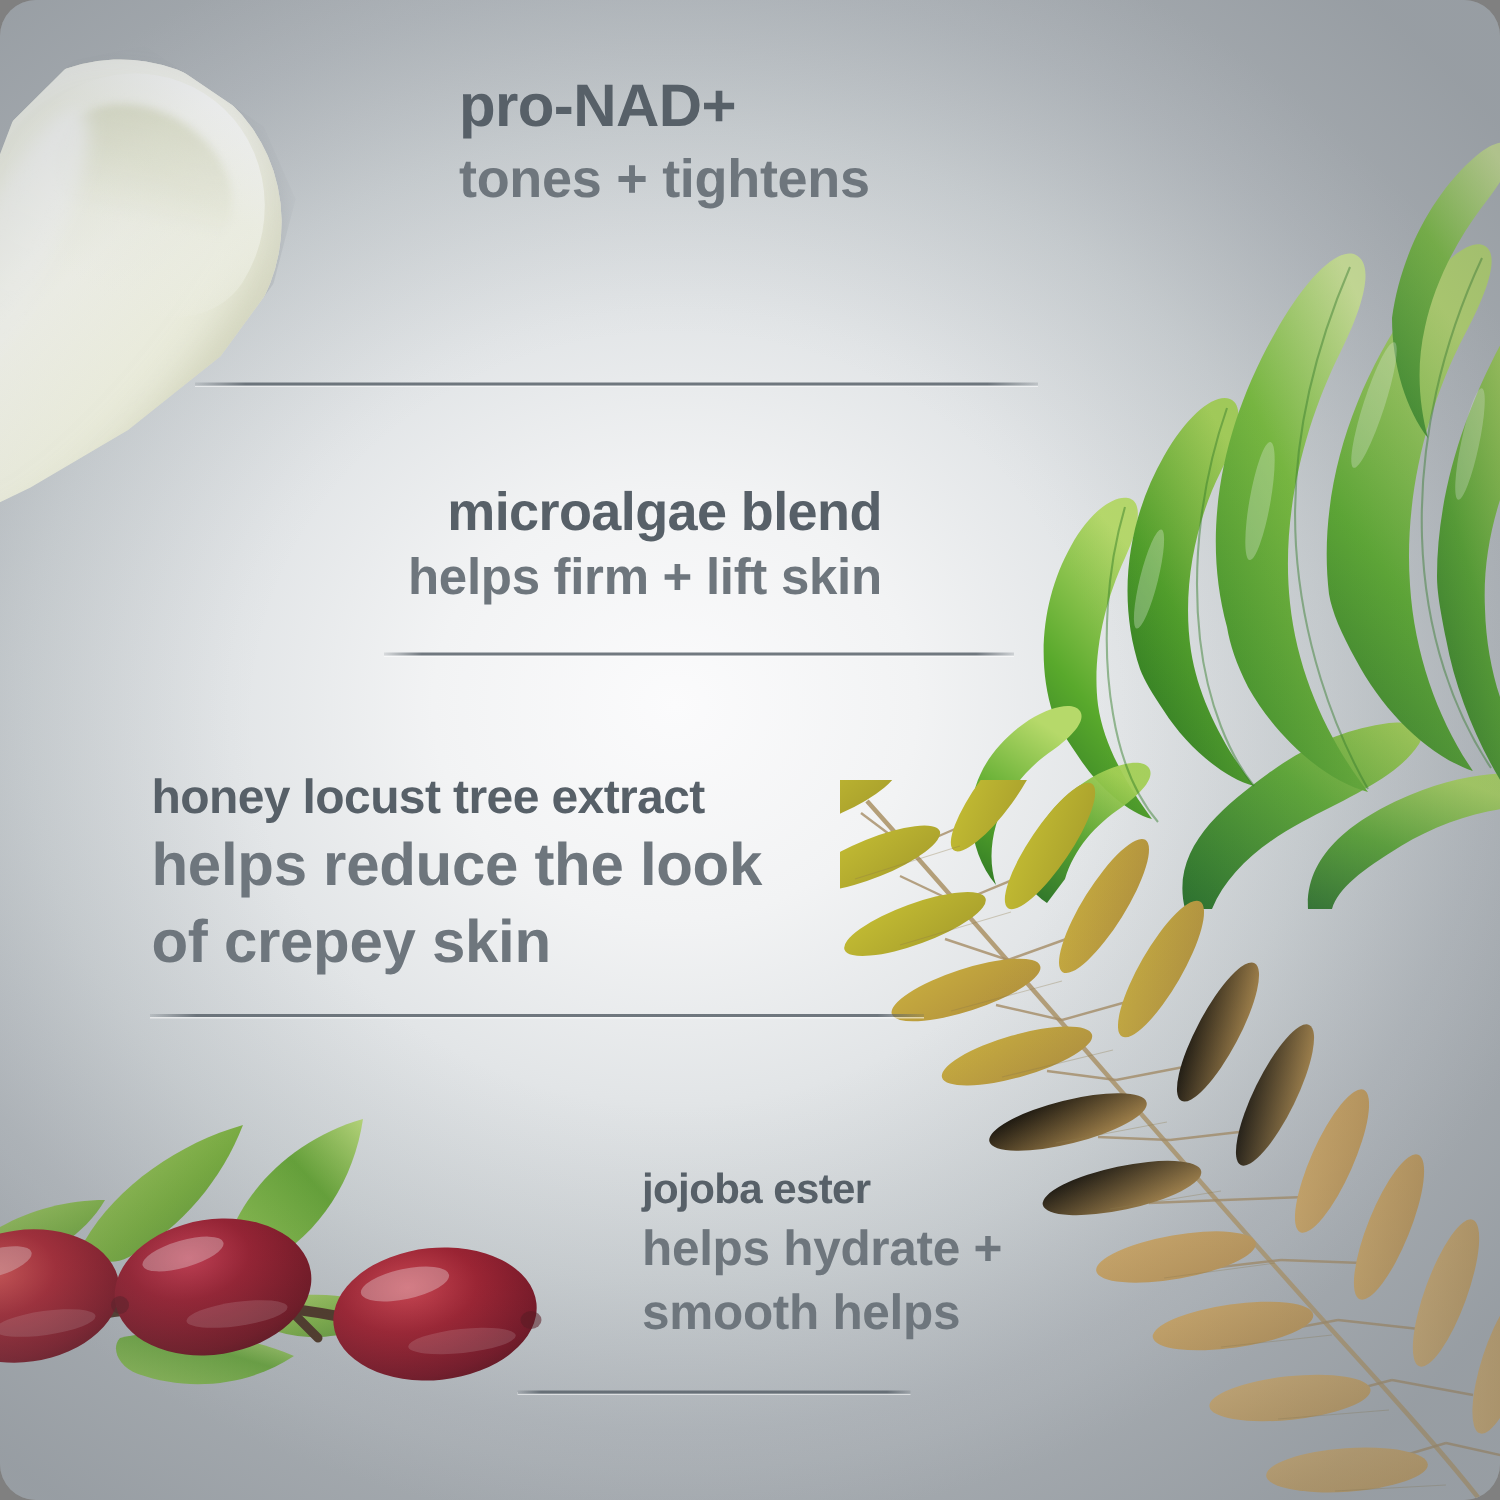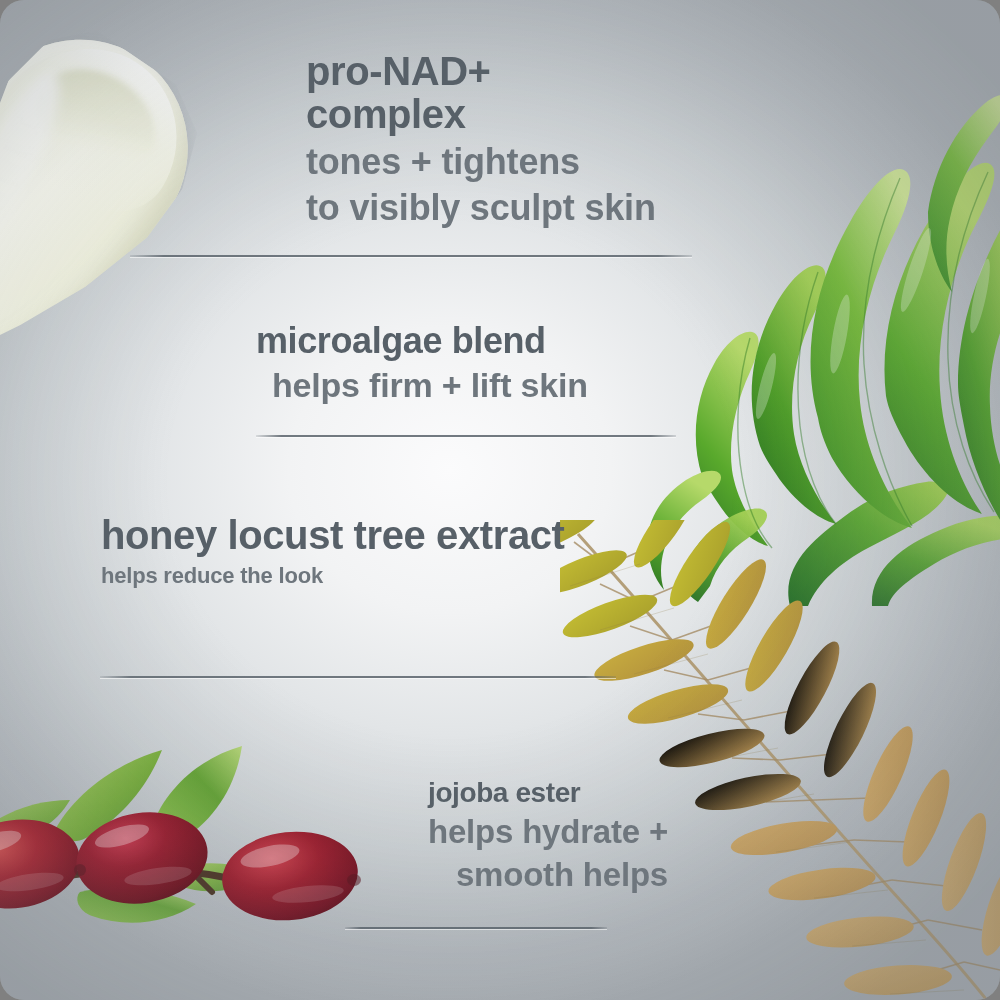--- a/index.html
+++ b/index.html
@@ -33,29 +33,29 @@
   .sub{
     font-weight:700;
     color:#6e767d;
     letter-spacing:-0.2px;
     line-height:1.14;
     white-space:nowrap;
   }
   #b1{left:306px;top:50px;}
   #b1 .hd{font-size:40px;}
   #b1 .sub{font-size:36px;margin-top:5px;}
-  #b2{left:256px;top:322px;}
+  #b2{left:256px;top:322px;text-align:right;}
   #b2 .hd{font-size:36px;}
   #b2 .sub{font-size:34px;margin-top:5px;margin-left:16px;}
   #b3{left:101px;top:514px;}
-  #b3 .hd{font-size:40px;}
-  #b3 .sub{font-size:22px;margin-top:6px;}
+  #b3 .hd{font-size:32px;}
+  #b3 .sub{font-size:40px;margin-top:6px;}
   #b4{left:428px;top:778px;}
   #b4 .hd{font-size:28px;}
-  #b4 .sub{font-size:33px;margin-top:5px;text-align:right;}
+  #b4 .sub{font-size:33px;margin-top:5px;}
 
   
   .rule{
     position:absolute;height:2px;
     background:linear-gradient(90deg, rgba(90,99,107,0.15) 0%, rgba(90,99,107,0.85) 6%, rgba(90,99,107,0.85) 94%, rgba(90,99,107,0.2) 100%);
     box-shadow:0 1px 0 rgba(255,255,255,0.55);
   }
   #r1{left:130px;top:255px;width:562px;}
   #r2{left:256px;top:435px;width:420px;}
   #r3{left:100px;top:676px;width:516px;}
@@ -347,33 +347,32 @@
         <ellipse cx="394" cy="138" rx="7" ry="6"></ellipse>
         <ellipse cx="120" cy="128" rx="6" ry="6"></ellipse>
       </g>
     </svg>
   </div>
 
   <div class="vignette"></div>
 
   <div class="block" id="b1">
     <div class="hd">pro-NAD+</div>
-    <div class="hd">complex</div>
     <div class="sub">tones + tightens</div>
-    <div class="sub">to visibly sculpt skin</div>
   </div>
 
   <div class="block" id="b2">
     <div class="hd">microalgae blend</div>
     <div class="sub">helps firm + lift skin</div>
   </div>
 
   <div class="block" id="b3">
     <div class="hd">honey locust tree extract</div>
     <div class="sub">helps reduce the look</div>
+    <div class="sub">of crepey skin</div>
   </div>
 
   <div class="block" id="b4">
     <div class="hd">jojoba ester</div>
     <div class="sub">helps hydrate +</div>
     <div class="sub">smooth helps</div>
   </div>
 
   <div class="rule" id="r1"></div>
   <div class="rule" id="r2"></div>

